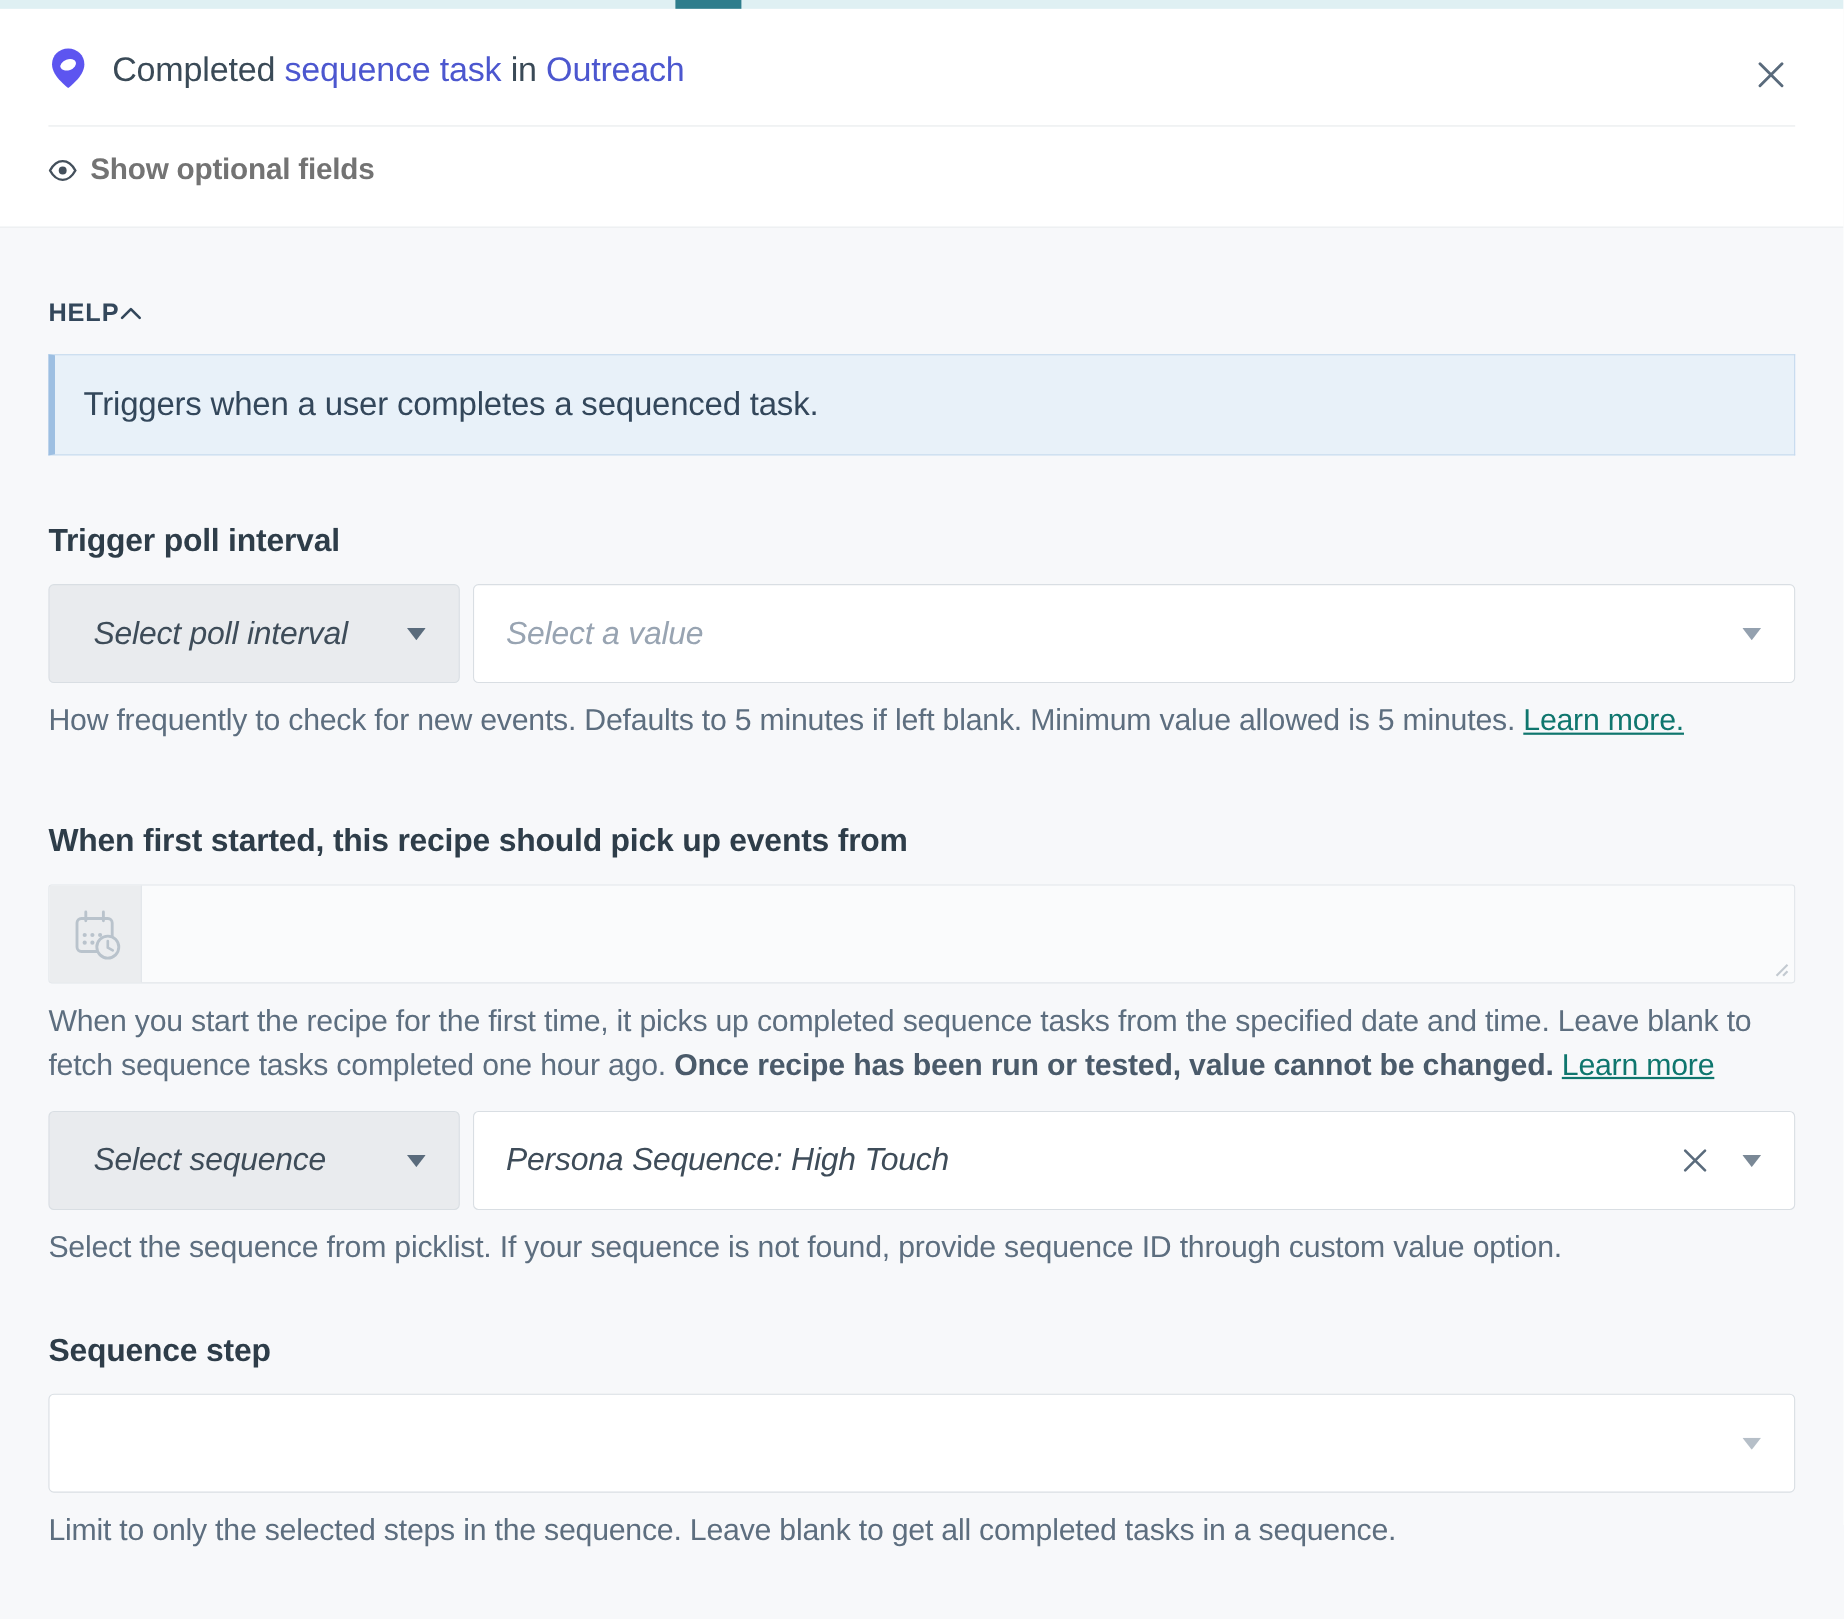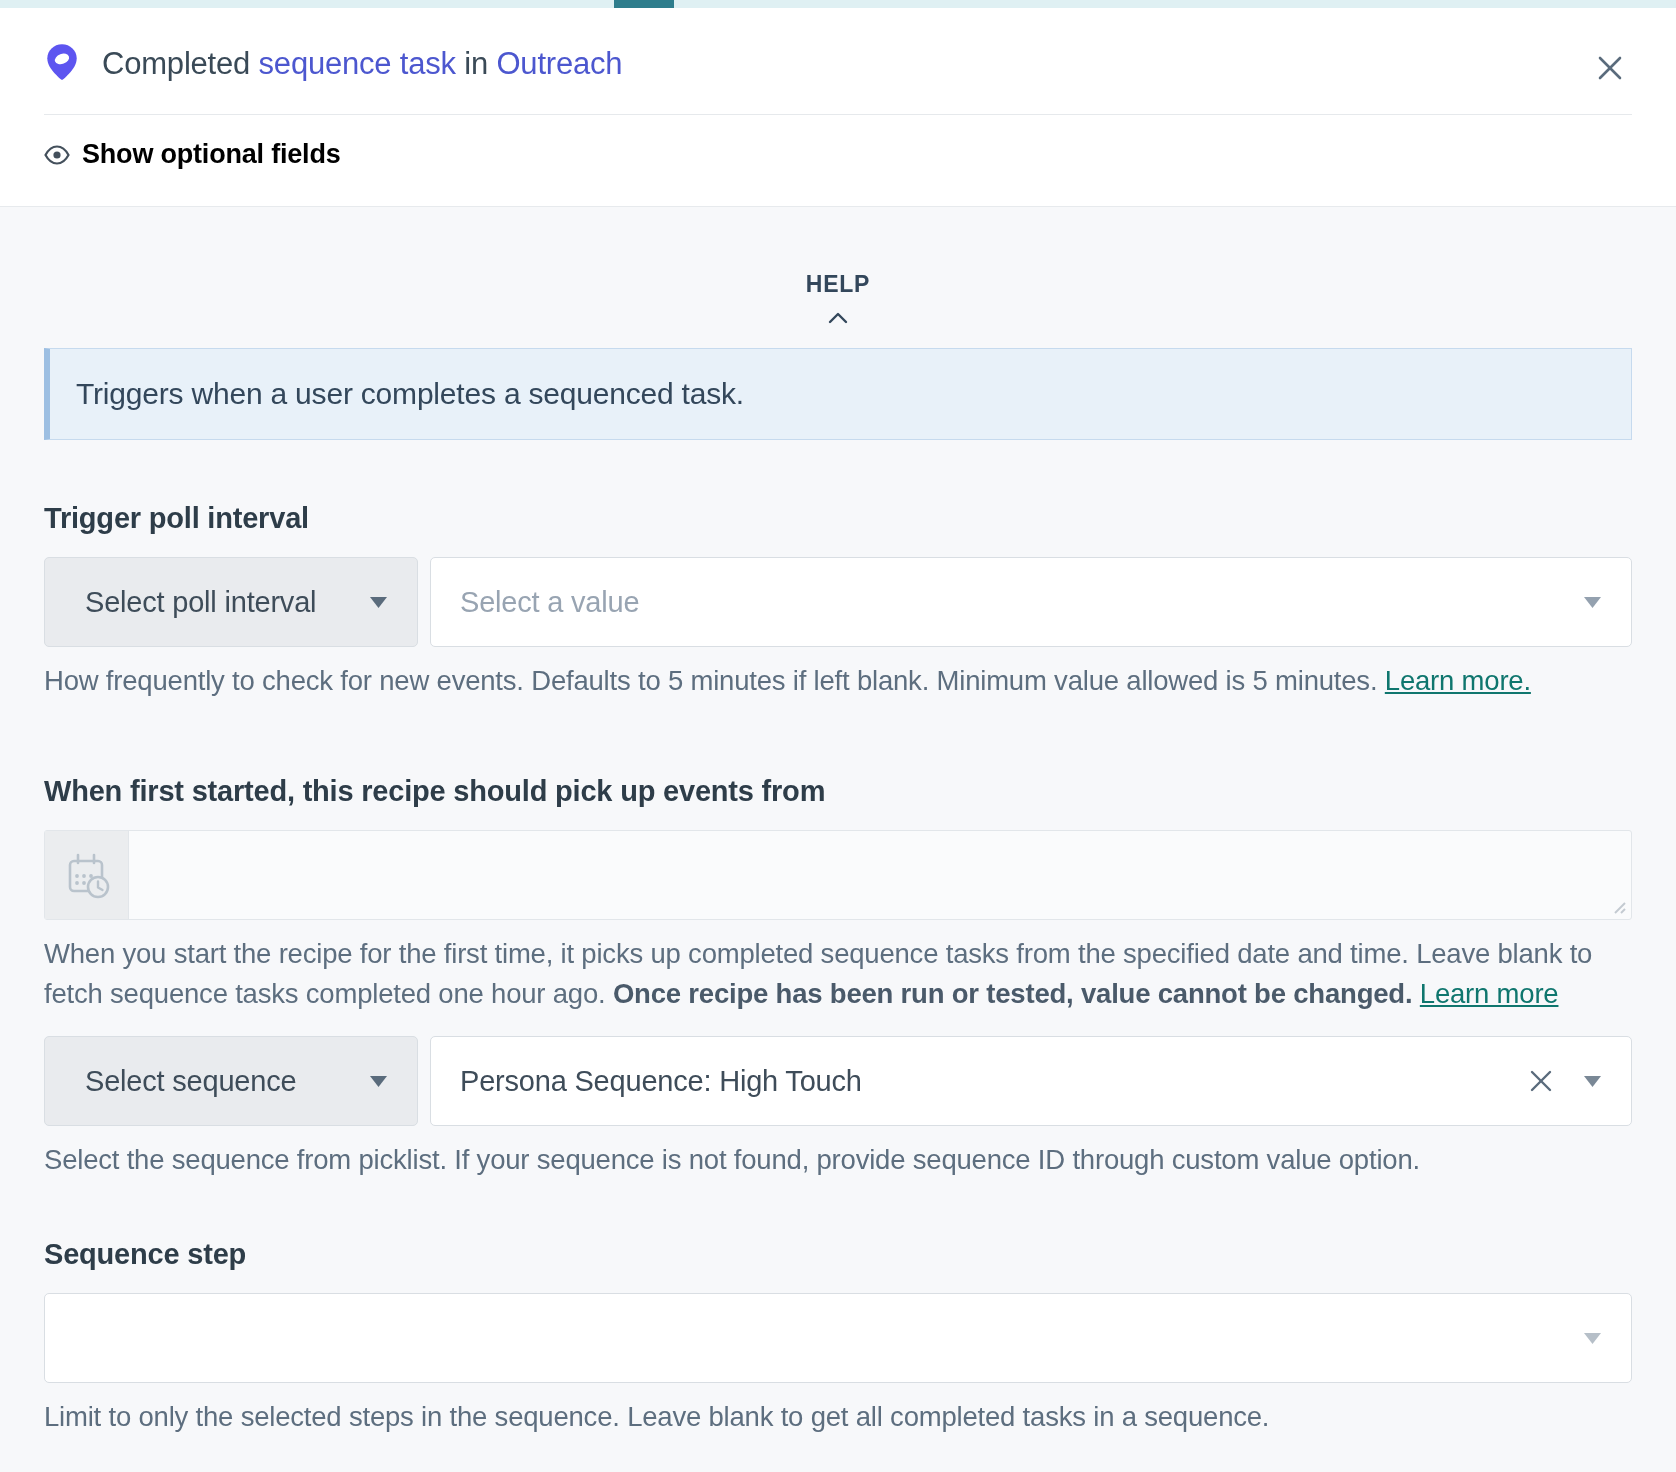--- a/index.html
+++ b/index.html
@@ -14,34 +14,34 @@
 
   
   .header { background:#ffffff; padding:0 44px; border-bottom:1px solid #e7eaed; }
   .title-row { display:flex; align-items:center; gap:22px; padding-top:36px; position:relative; }
   .app-icon { width:36px; height:40px; flex:0 0 auto; display:flex; align-items:center; }
   .title { font-size:31px; letter-spacing:-0.2px; color:#3a4a57; }
   .title .lnk { color:#4c57cf; cursor:pointer; }
   .close-btn { position:absolute; right:2px; top:40px; width:40px; height:40px; display:flex; align-items:center; justify-content:center; cursor:pointer; }
   .hdr-divider { border-top:1px solid #e6e9ec; margin-top:30px; }
   .optional-row { display:flex; align-items:center; gap:12px; padding:24px 0 36px 0; cursor:pointer; }
-  .optional-row .lbl { font-size:27px; font-weight:bold; color:#000000; letter-spacing:-0.2px; }
+  .optional-row .lbl { font-size:27px; font-weight:bold; color:#737373; letter-spacing:-0.2px; }
 
   
   .body { padding:0 44px; }
 
-  .help-head { margin-top:64px; display:flex; align-items:center; gap:14px; cursor:pointer;flex-direction:column; }
+  .help-head { margin-top:64px; display:flex; align-items:center; cursor:pointer; }
   .help-head .lbl { font-size:23px; font-weight:bold; color:#33475b; letter-spacing:0.8px; }
   .help-box { margin-top:24px; background:#e8f1f9; border:1px solid #c6daee; border-left:6px solid #9dbfe2; height:92px; display:flex; align-items:center; padding-left:26px;text-align:center; }
   .help-box .txt { font-size:30px; color:#33475b; letter-spacing:-0.2px; }
 
   .field-label { font-size:29px; font-weight:bold; color:#2e3d49; letter-spacing:-0.2px; }
   .req { color:#d9534f; font-weight:bold; margin-left:8px; }
 
-  .row { display:flex; gap:12px; }
+  .row { display:flex; gap:12px;font-style:italic; }
   .select-btn { width:374px; height:90px; background:#e9ebee; border:1px solid #d9dee3; border-radius:5px; display:flex; align-items:center; justify-content:space-between; padding:0 30px 0 40px; cursor:pointer; flex:0 0 auto; }
   .select-btn .lbl { font-size:29px; color:#3e4c59; letter-spacing:-0.2px; }
   .value-field { flex:1 1 auto; height:90px; background:#ffffff; border:1px solid #d9dee3; border-radius:5px; display:flex; align-items:center; padding:0 30px 0 29px; cursor:text; }
   .value-field .placeholder { font-size:29px; color:#98a4b2; letter-spacing:-0.2px; }
   .value-field .value { font-size:29px; color:#3e4c59; letter-spacing:-0.2px; }
   .spacer { flex:1 1 auto; }
   .field-end { display:flex; align-items:center; gap:30px; }
 
   .caption { margin-top:14px; font-size:27.5px; color:#5d6e7f; letter-spacing:-0.2px; line-height:40px; }
   .caption a, .caption .link { color:#0f766e; text-decoration:underline; cursor:pointer; }

